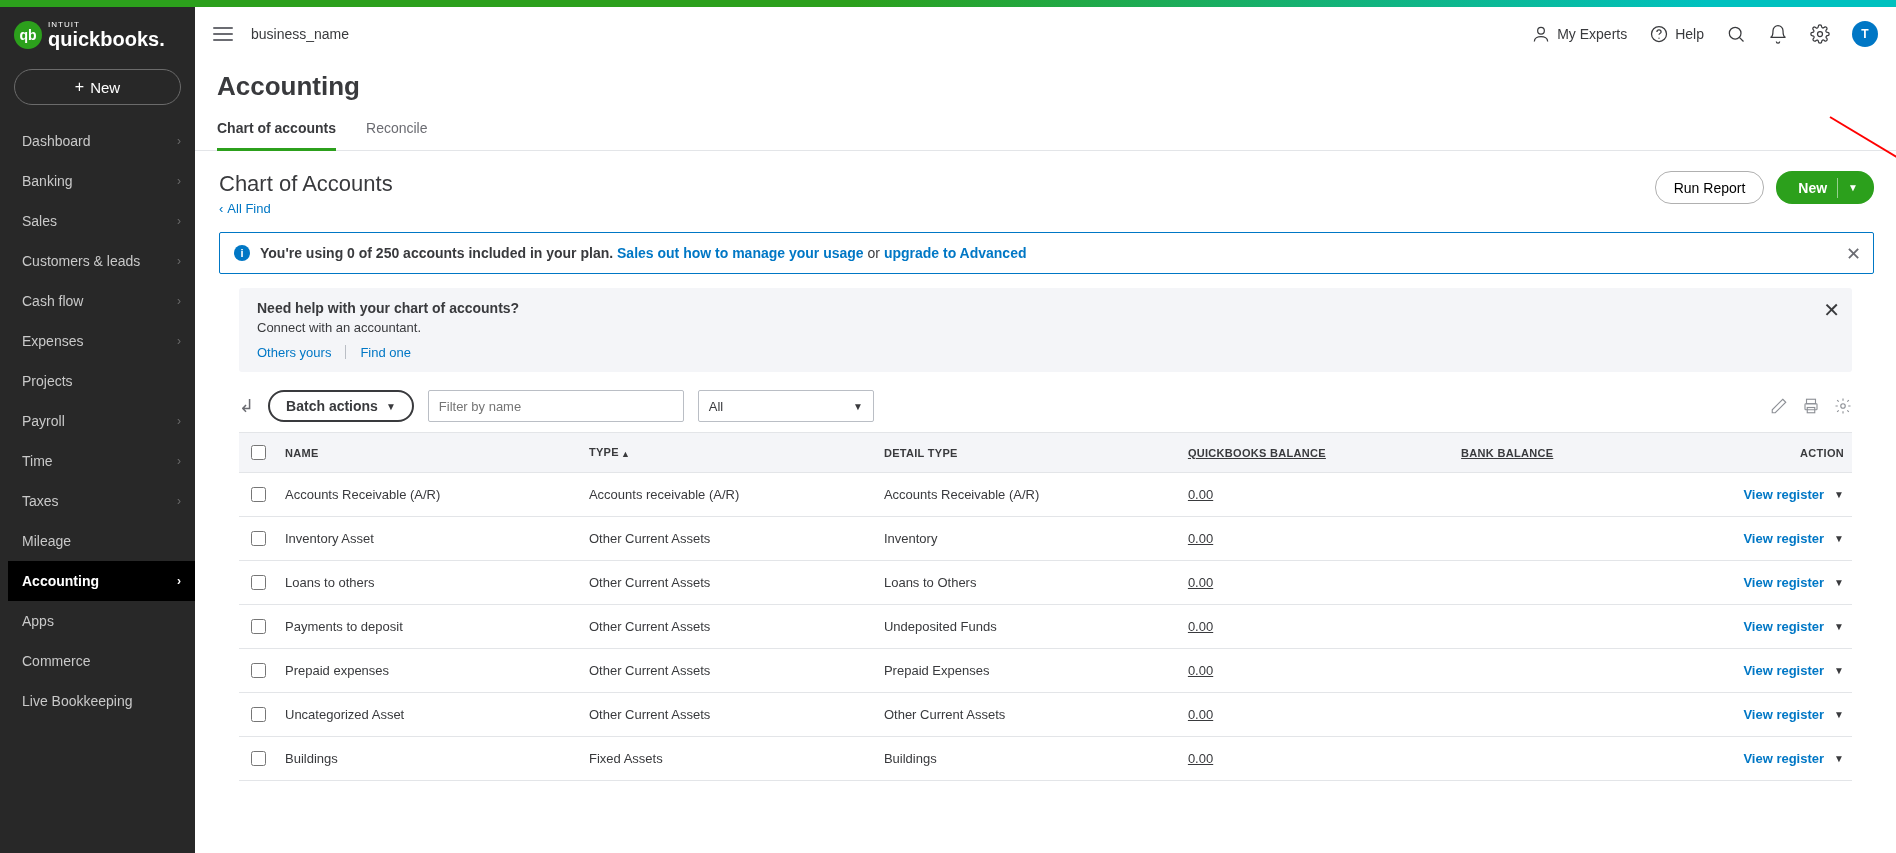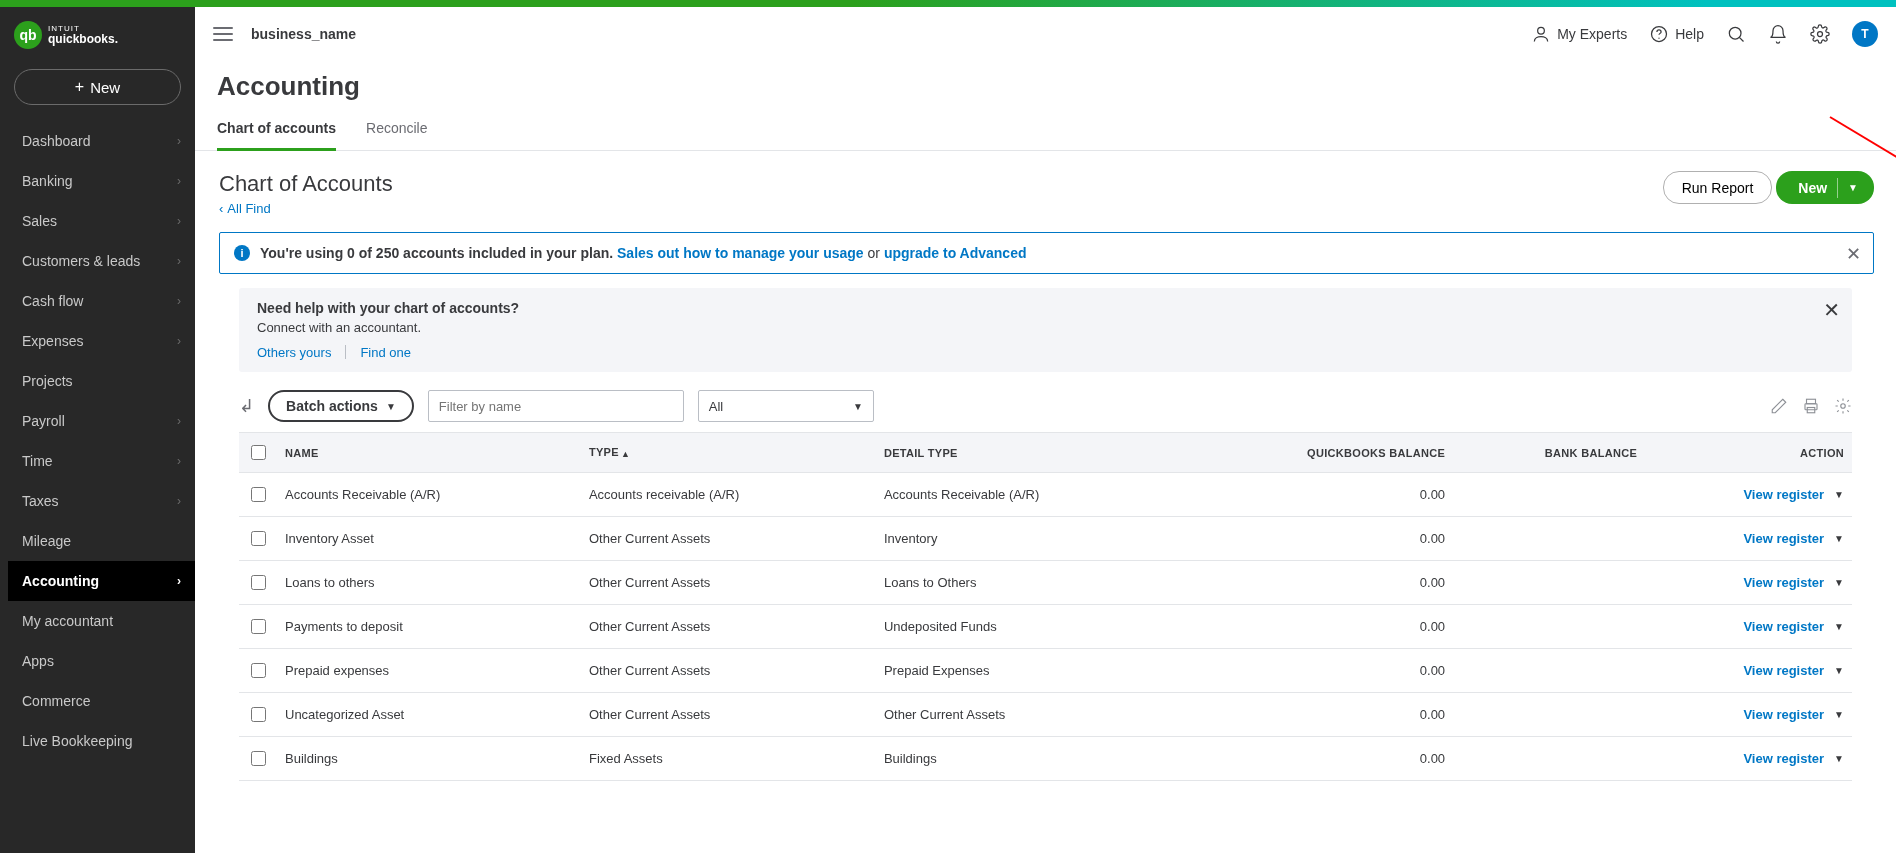--- a/index.html
+++ b/index.html
@@ -8,52 +8,52 @@
 
   .gradient-bar { height:7px; background:linear-gradient(90deg,#2ca01c 0%, #2ca01c 45%, #00c1bf 90%, #00c1bf 100%);}
   .layout { display:flex; height:calc(100% - 7px); width:100%;}
 
   
   .sidebar { width:195px; background:#282828; color:#c9c9c9; display:flex; flex-direction:column;}
   .logo-wrap { padding:14px 14px 10px 14px; display:flex; align-items:center; gap:6px;}
   .qb-circle { width:28px; height:28px; border-radius:50%; background:#2ca01c; display:flex; align-items:center; justify-content:center; color:#fff; font-weight:bold; font-size:14px;}
   .logo-text { display:flex; flex-direction:column; line-height:1;}
   .logo-intuit { font-size:8px; letter-spacing:1px; color:#fff;}
-  .logo-qb { font-size:12px; font-weight:700; color:#fff;}
+  .logo-qb { font-size:20px; font-weight:700; color:#fff;}
   .new-btn { margin:10px 14px 16px 14px; height:36px; border:1px solid #3a3a3a; border-radius:18px; background:#282828; color:#fff; display:flex; align-items:center; justify-content:center; gap:6px; cursor:pointer; font-size:15px; border-color:#6b6b6b;}
   .new-btn .plus { font-size:16px; font-weight:400;}
   .nav { flex:1;padding-left:8px;}
   .nav-item { height:40px; display:flex; align-items:center; justify-content:space-between; padding:0 14px; color:#c9c9c9; cursor:pointer; font-size:14px;}
   .nav-item.active { background:#000; color:#fff; font-weight:600;}
   .nav-item .chev { color:#6b6b6b; font-size:12px;}
   .nav-item.active .chev { color:#fff;}
   .nav-item.no-chev .chev { visibility:hidden;}
 
   
   .main { flex:1; display:flex; flex-direction:column; background:#fff; position:relative;}
   .topbar { height:54px; display:flex; align-items:center; padding:0 18px; gap:18px;}
   .hamburger { width:20px; height:14px; display:flex; flex-direction:column; justify-content:space-between; cursor:pointer;}
   .hamburger span { height:2px; background:#6b6c72; border-radius:1px;}
-  .biz { font-weight:700; color:#393a3d;}
+  .biz { font-weight:400; color:#393a3d;}
   .spacer { flex:1;}
   .top-icons { display:flex; align-items:center; gap:22px;}
   .top-link { display:flex; align-items:center; gap:6px; color:#393a3d; cursor:pointer;}
   .icon-svg { width:20px; height:20px; stroke:#393a3d; fill:none; stroke-width:1.5;}
   .avatar { width:26px; height:26px; border-radius:50%; background:#0077c5; color:#fff; display:flex; align-items:center; justify-content:center; font-size:12px; font-weight:600;}
 
   .page-title { padding:10px 22px 0 22px; font-size:26px; font-weight:600;}
   .tabs { display:flex; gap:30px; padding:18px 22px 0 22px; border-bottom:1px solid #e3e5e8;}
   .tab { padding-bottom:12px; color:#6b6c72; cursor:pointer; font-size:14px;}
   .tab.active { color:#393a3d; font-weight:700; border-bottom:3px solid #2ca01c; margin-bottom:-1px;}
 
   .content { padding:0 0 0 0; flex:1; overflow:auto; background:#fff;}
   .header-row { display:flex; align-items:flex-start; justify-content:space-between; padding:20px 22px 6px 24px;}
   .h2 { font-size:22px; font-weight:500; color:#393a3d;}
   .back-link { color:#0077c5; font-size:13px; display:flex; align-items:center; gap:4px; margin-top:4px; cursor:pointer;}
-  .header-actions { display:flex; gap:4px; align-items:flex-end;}
+  .header-actions { display:flex; gap:12px; align-items:flex-end;}
   .btn-outline { height:33px; padding:0 18px; border:1px solid #b0b0b0; background:#fff; border-radius:16px; display:flex; align-items:center; cursor:pointer; font-size:14px;}
   .btn-primary { height:33px; padding:0 16px 0 22px; border:none; background:#2ca01c; color:#fff; border-radius:16px; display:flex; align-items:center; gap:10px; cursor:pointer; font-weight:600; font-size:14px;}
   .btn-primary .divider { width:1px; height:20px; background:rgba(255,255,255,0.5);}
   .btn-primary .caret { font-size:10px;}
 
   .banner { margin:10px 22px 14px 24px; border:1px solid #0077c5; border-radius:2px; background:#fff; padding:12px 14px; display:flex; align-items:center; gap:10px; position:relative;}
   .info-circle { width:16px; height:16px; border-radius:50%; background:#0077c5; color:#fff; font-size:11px; display:flex; align-items:center; justify-content:center; font-weight:bold;}
   .banner .close { position:absolute; right:12px; top:10px; color:#6b6c72; cursor:pointer; font-size:18px;}
   .banner a { color:#0077c5; text-decoration:none; font-weight:600;}
   .banner .txt { font-weight:600;}
@@ -73,21 +73,21 @@
   .filter-input { height:32px; width:256px; border:1px solid #babec5; border-radius:2px; padding:0 10px; font-size:13px; background:#fff;}
   .select-all { height:32px; width:176px; border:1px solid #babec5; border-radius:2px; padding:0 10px; display:flex; align-items:center; justify-content:space-between; cursor:pointer; font-size:13px;}
   .toolbar-right { margin-left:auto; display:flex; gap:14px; color:#8d9096;}
   .toolbar-right svg { width:18px; height:18px; stroke:#8d9096; fill:none; stroke-width:1.5; cursor:pointer;}
 
   table.grid { width:calc(100% - 88px); margin:0 44px; border-collapse:collapse;}
   .grid th { background:#f4f5f8; text-align:left; font-size:11px; font-weight:700; letter-spacing:0.3px; padding:9px 8px; border-top:1px solid #e3e5e8; border-bottom:1px solid #e3e5e8; color:#393a3d;}
   .grid td { padding:11px 8px; border-bottom:1px solid #e3e5e8; font-size:13px; color:#393a3d;margin-top:48px;}
   .grid .chk { width:30px;}
   .grid .chk input { width:15px; height:15px;}
-  .grid th.right, .grid td.right { text-align:right;}
+  .grid th.right, .grid td.right { text-align:left;text-decoration:underline;}
   .grid .action { text-align:right;}
   .action-link { color:#0077c5; font-weight:600; font-size:13px; display:inline-flex; align-items:center; gap:10px; cursor:pointer;}
   .action-link .caret { color:#393a3d; font-size:10px;}
   .sort-caret { font-size:9px; vertical-align:middle; margin-left:2px;}
 
   
   .arrow { position:absolute; pointer-events:none;}
 </style>
 </head>
 <body>
@@ -147,24 +147,20 @@
         <div class="nav-item">
           <span>Taxes</span>
           <span class="chev">›</span>
         </div>
         <div class="nav-item no-chev">
           <span>Mileage</span>
           <span class="chev">›</span>
         </div>
         <div class="nav-item active">
           <span>Accounting</span>
-          <span class="chev">›</span>
-        </div>
-        <div class="nav-item no-chev">
-          <span>My accountant</span>
           <span class="chev">›</span>
         </div>
         <div class="nav-item no-chev">
           <span>Apps</span>
           <span class="chev">›</span>
         </div>
         <div class="nav-item no-chev">
           <span>Commerce</span>
           <span class="chev">›</span>
         </div>

